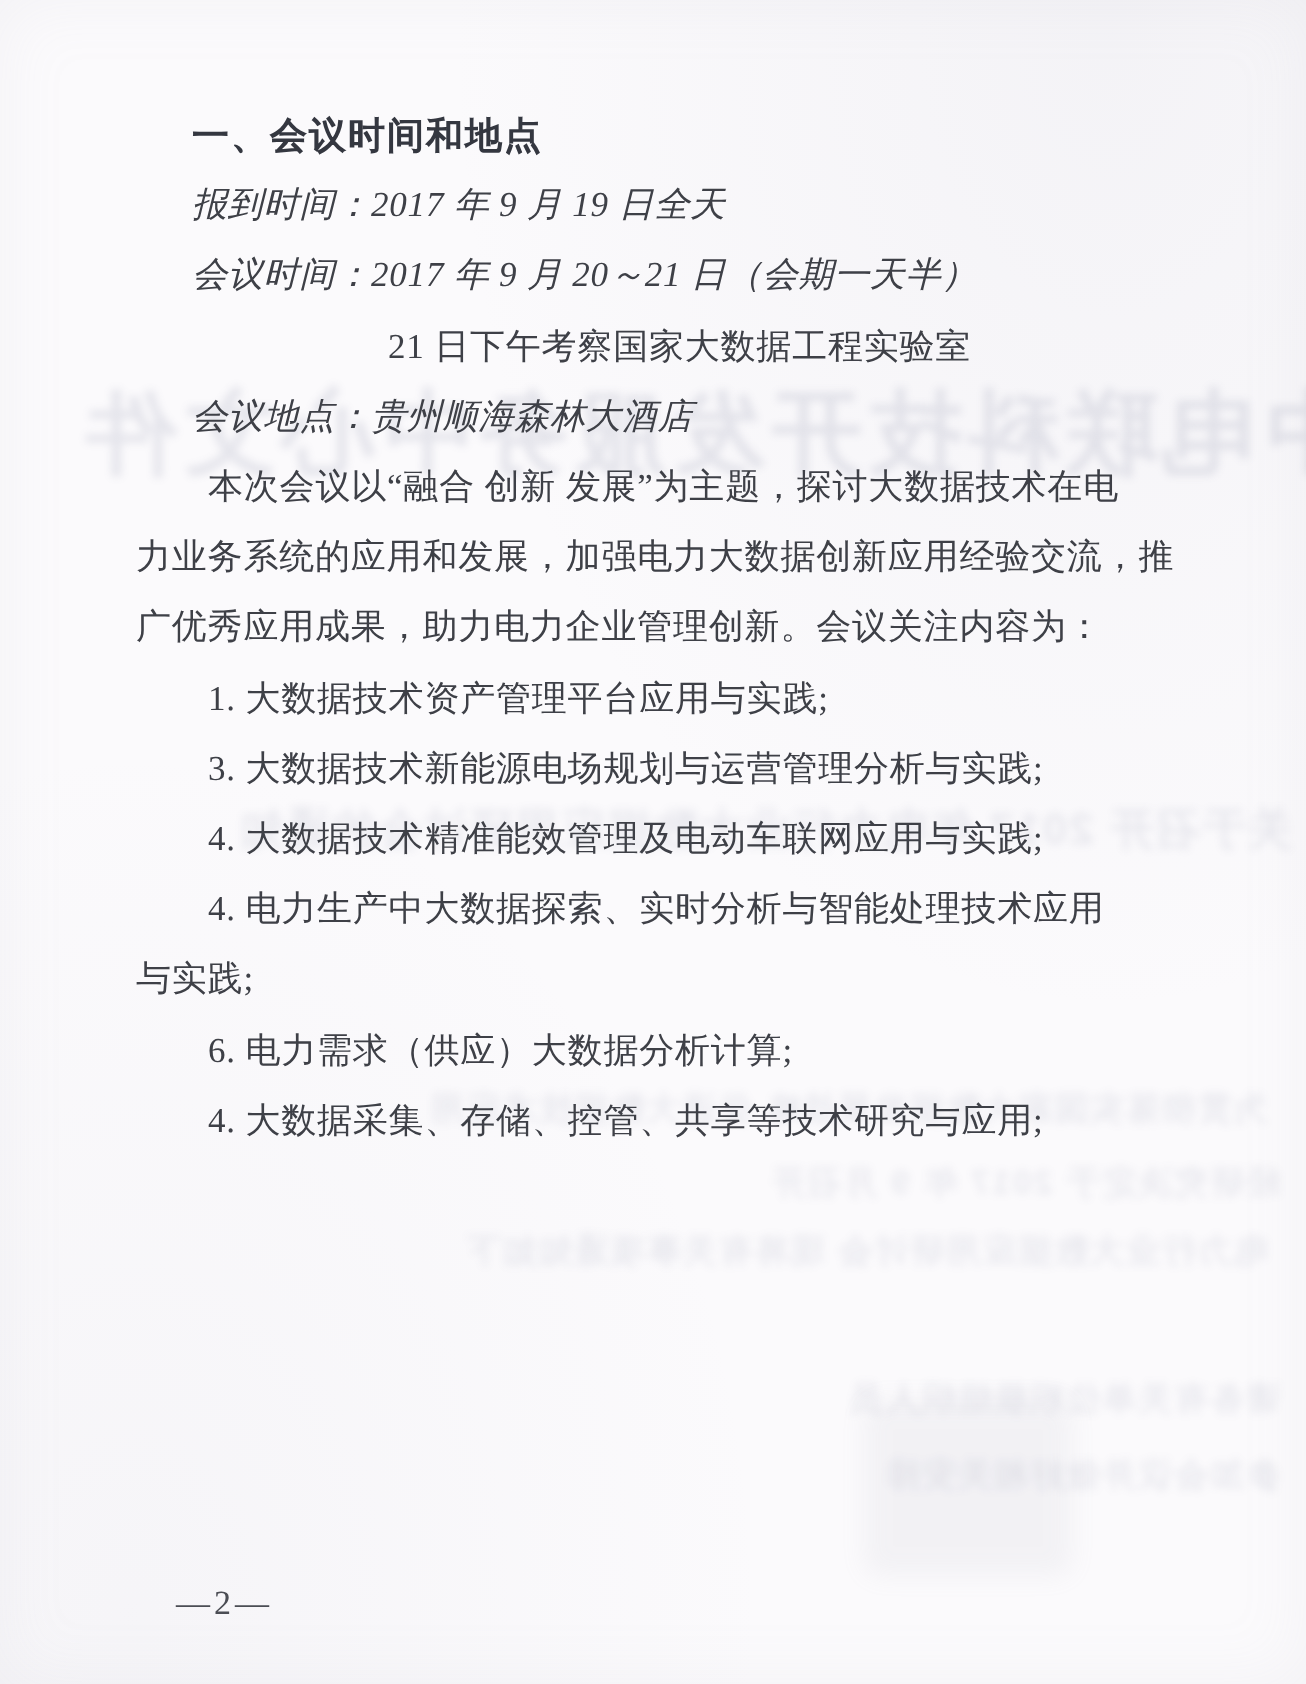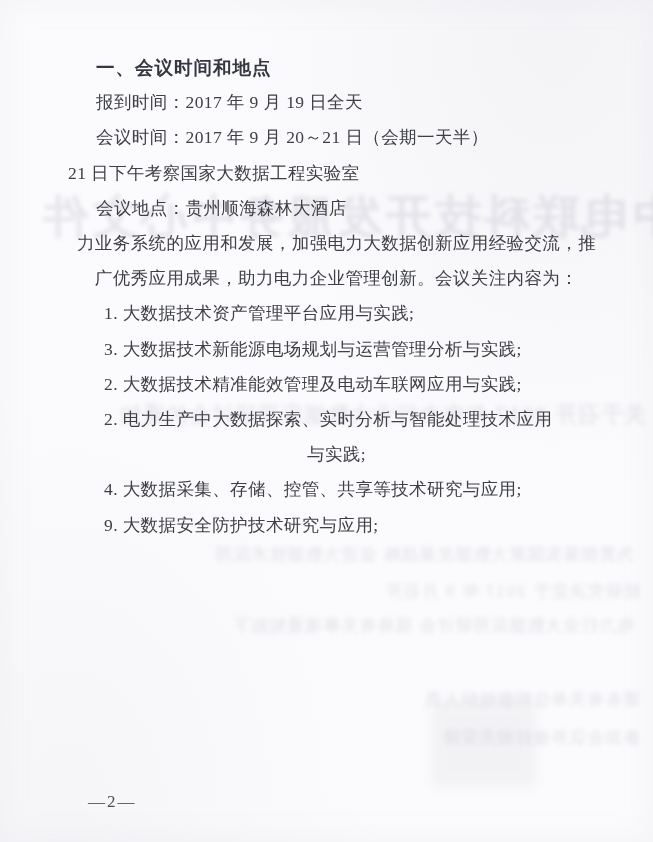--- a/index.html
+++ b/index.html
@@ -88,24 +88,24 @@
     line-height: 35.2px;
   }
   .h {
     font-family: "Liberation Sans", "DejaVu Sans", sans-serif;
     font-weight: 700;
     font-size: 18.5px;
     color: #343740;
     margin-left: 28px;
     letter-spacing: 1px;
   }
-  .ln  { margin-left: 28px; }   
-  .cont{ }  
+  .ln  { margin-left: 28px; font-style: italic; }   
+  .cont{ margin-left: 126px; }  
   .ind { margin-left: 0; text-indent: 36px; } 
-  .flush { margin-left: 0; text-align: center; }    
+  .flush { margin-left: 0; }    
   .item  { margin-left: 36px; } 
 
   .pagenum {
     position: absolute;
     left: 88px;
     top: 792px;
     font-size: 17px;
     letter-spacing: 2px;
     color: #4b4d54;
   }
@@ -127,28 +127,29 @@
   </div>
 
   <div class="content">
 
     <div class="h">一、会议时间和地点</div>
     <div class="ln">报到时间：2017 年 9 月 19 日全天</div>
     <div class="ln">会议时间：2017 年 9 月 20～21 日（会期一天半）</div>
     <div class="cont">21 日下午考察国家大数据工程实验室</div>
     <div class="ln">会议地点：贵州顺海森林大酒店</div>
 
+    <div class="ind">本次会议以“融合 创新 发展”为主题，探讨大数据技术在电</div>
     <div class="flush">力业务系统的应用和发展，加强电力大数据创新应用经验交流，推</div>
     <div class="flush">广优秀应用成果，助力电力企业管理创新。会议关注内容为：</div>
 
     <div class="item">1. 大数据技术资产管理平台应用与实践;</div>
     <div class="item">3. 大数据技术新能源电场规划与运营管理分析与实践;</div>
-    <div class="item">2. 大数据技术精准能效管理及电动车联网应用与实践;</div>
-    <div class="item">2. 电力生产中大数据探索、实时分析与智能处理技术应用</div>
+    <div class="item">4. 大数据技术精准能效管理及电动车联网应用与实践;</div>
+    <div class="item">4. 电力生产中大数据探索、实时分析与智能处理技术应用</div>
     <div class="flush">与实践;</div>
+    <div class="item">6. 电力需求（供应）大数据分析计算;</div>
     <div class="item">4. 大数据采集、存储、控管、共享等技术研究与应用;</div>
-    <div class="item">9. 大数据安全防护技术研究与应用;</div>
 
   </div>
 
   <div class="pagenum">—2—</div>
 
 </div>
 
 </body></html>

